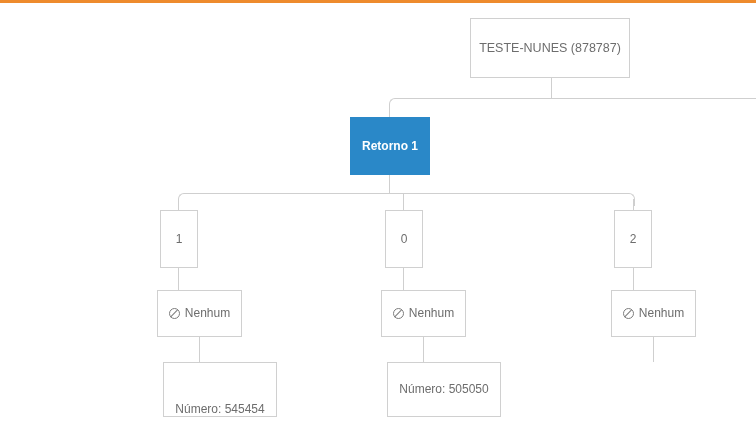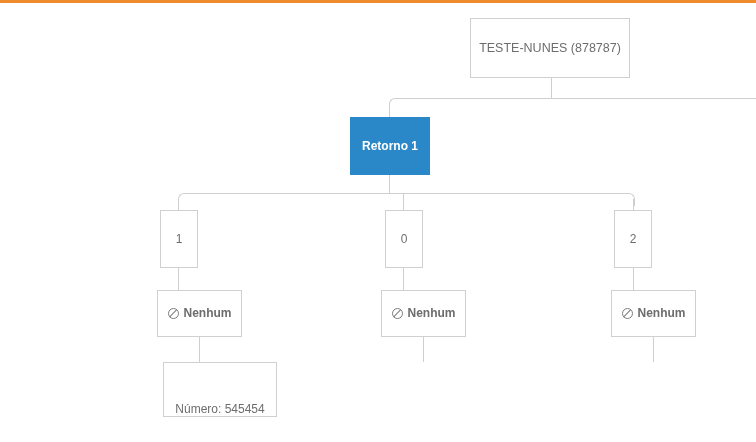--- a/index.html
+++ b/index.html
@@ -99,21 +99,20 @@
     width: 10px;
     height: 1px;
     background: #7d7d7d;
     transform: rotate(-45deg);
     transform-origin: center;
   }
   .status-inner {
     display: flex;
     align-items: center;
     justify-content: center;
-    font-weight: bold;
   }
 </style>
 </head>
 <body>
 
 <div id="canvas">
 
   <div class="top-bar"></div>
 
   <div class="node root" style="left:470px; top:18px; width:160px; height:60px;">
@@ -183,20 +182,23 @@
       <span class="ban-icon">
         <span class="ring"></span>
           <span class="slash"></span>
       </span>
       <span>Nenhum</span>
     </span>
   </div>
 
   <div class="conn conn-v" style="left:423px; top:337px; height:25px;"></div>
 
+  <div class="node leaf-value" style="left:387px; top:362px; width:114px; height:55px;">
+    <span>Número: 505050</span>
+  </div>
 
   <div class="conn conn-v" style="left:633px; top:199px; height:12px;"></div>
 
   <div class="node branch" style="left:614px; top:210px; width:38px; height:58px;">
     <span>2</span>
   </div>
 
   <div class="conn conn-v" style="left:633px; top:268px; height:22px;"></div>
 
   <div class="node leaf-status" style="left:611px; top:290px; width:85px; height:47px;">

